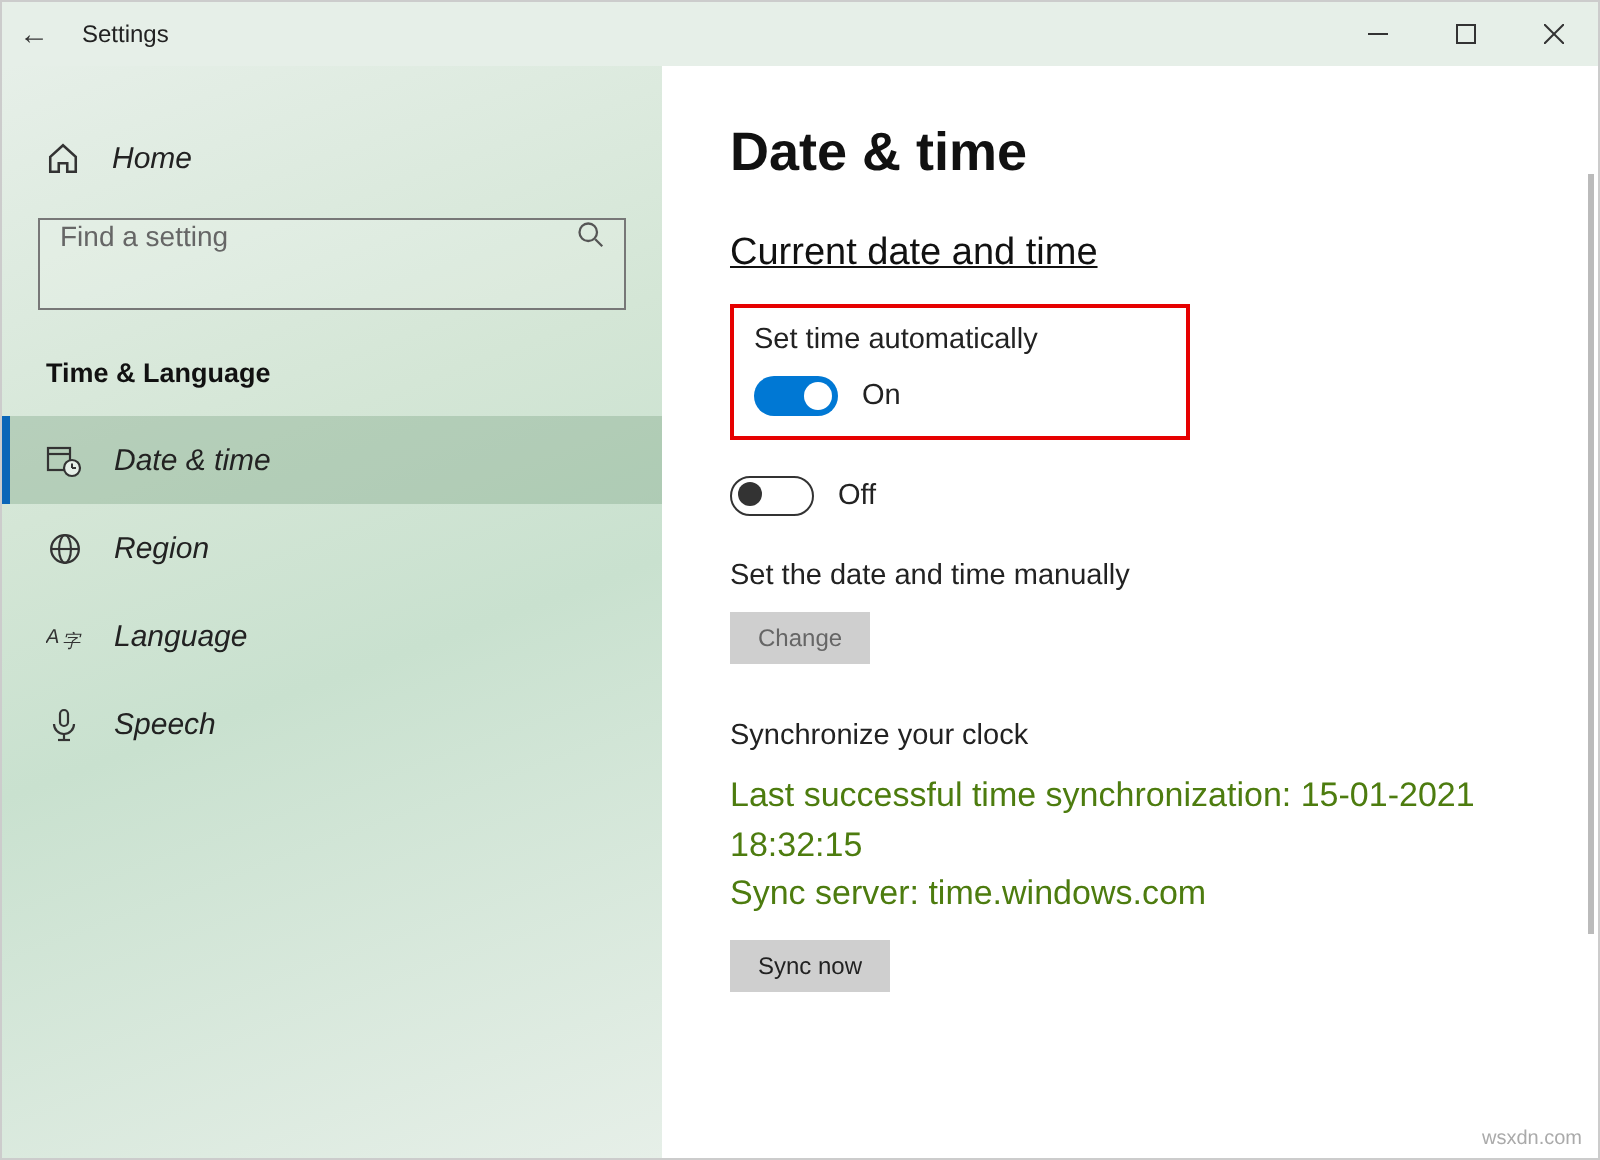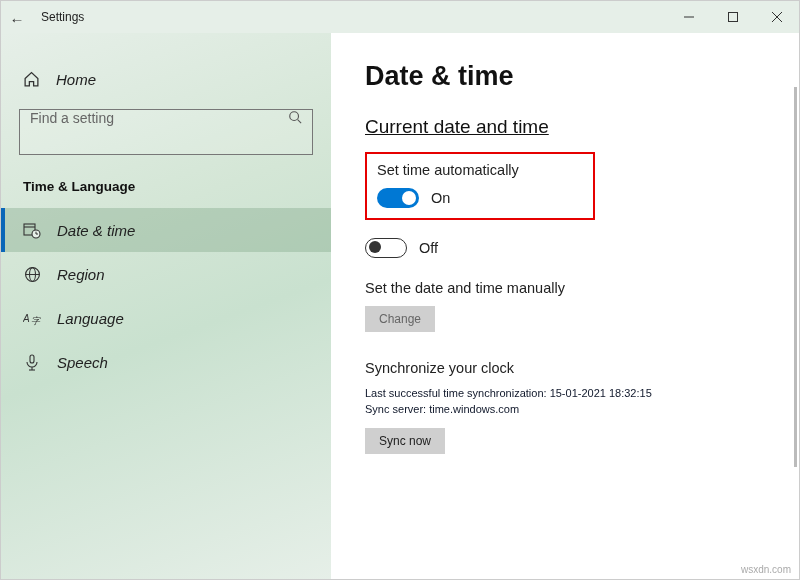--- a/index.html
+++ b/index.html
@@ -30,21 +30,21 @@
   .setting-label { font-size: 14.5px; color: #222; margin-bottom: 10px; }
   .toggle-row { display: flex; align-items: center; gap: 12px; }
   .toggle { width: 42px; height: 20px; border-radius: 10px; position: relative; }
   .toggle.on { background: #0078d4; }
   .toggle.on .knob { position: absolute; right: 3px; top: 3px; width: 14px; height: 14px; border-radius: 50%; background: #fff; }
   .toggle.off { background: #fff; border: 1.5px solid #333; }
   .toggle.off .knob { position: absolute; left: 3px; top: 2px; width: 12px; height: 12px; border-radius: 50%; background: #333; }
   .toggle-state { font-size: 14.5px; color: #222; }
   .btn { display: inline-block; background: #cfcfcf; color: #666; font-size: 12px; padding: 6px 14px; border: none; }
   .btn.enabled { color: #222; }
-  .sync-info { font-size: 11px; color: #0f172a; line-height: 1.45; margin: 4px 0 10px 0; }
+  .sync-info { font-size: 17px; color: #4d7c0f; line-height: 1.45; margin: 4px 0 10px 0; }
   .highlight-box { border: 2.5px solid #e60000; padding: 8px 10px 10px 10px; width: 230px; margin-bottom: 18px; }
   .highlight-box .setting-label { }
   .scroll-indicator { position: absolute; right: 2px; top: 54px; width: 3px; height: 380px; background: #bbb; }
   .footer-credit { position: absolute; right: 8px; bottom: 4px; font-size: 10px; color: #aaa; }
   svg { display: block; }
 </style>
 </head>
 <body>
 
 <div class="window">

